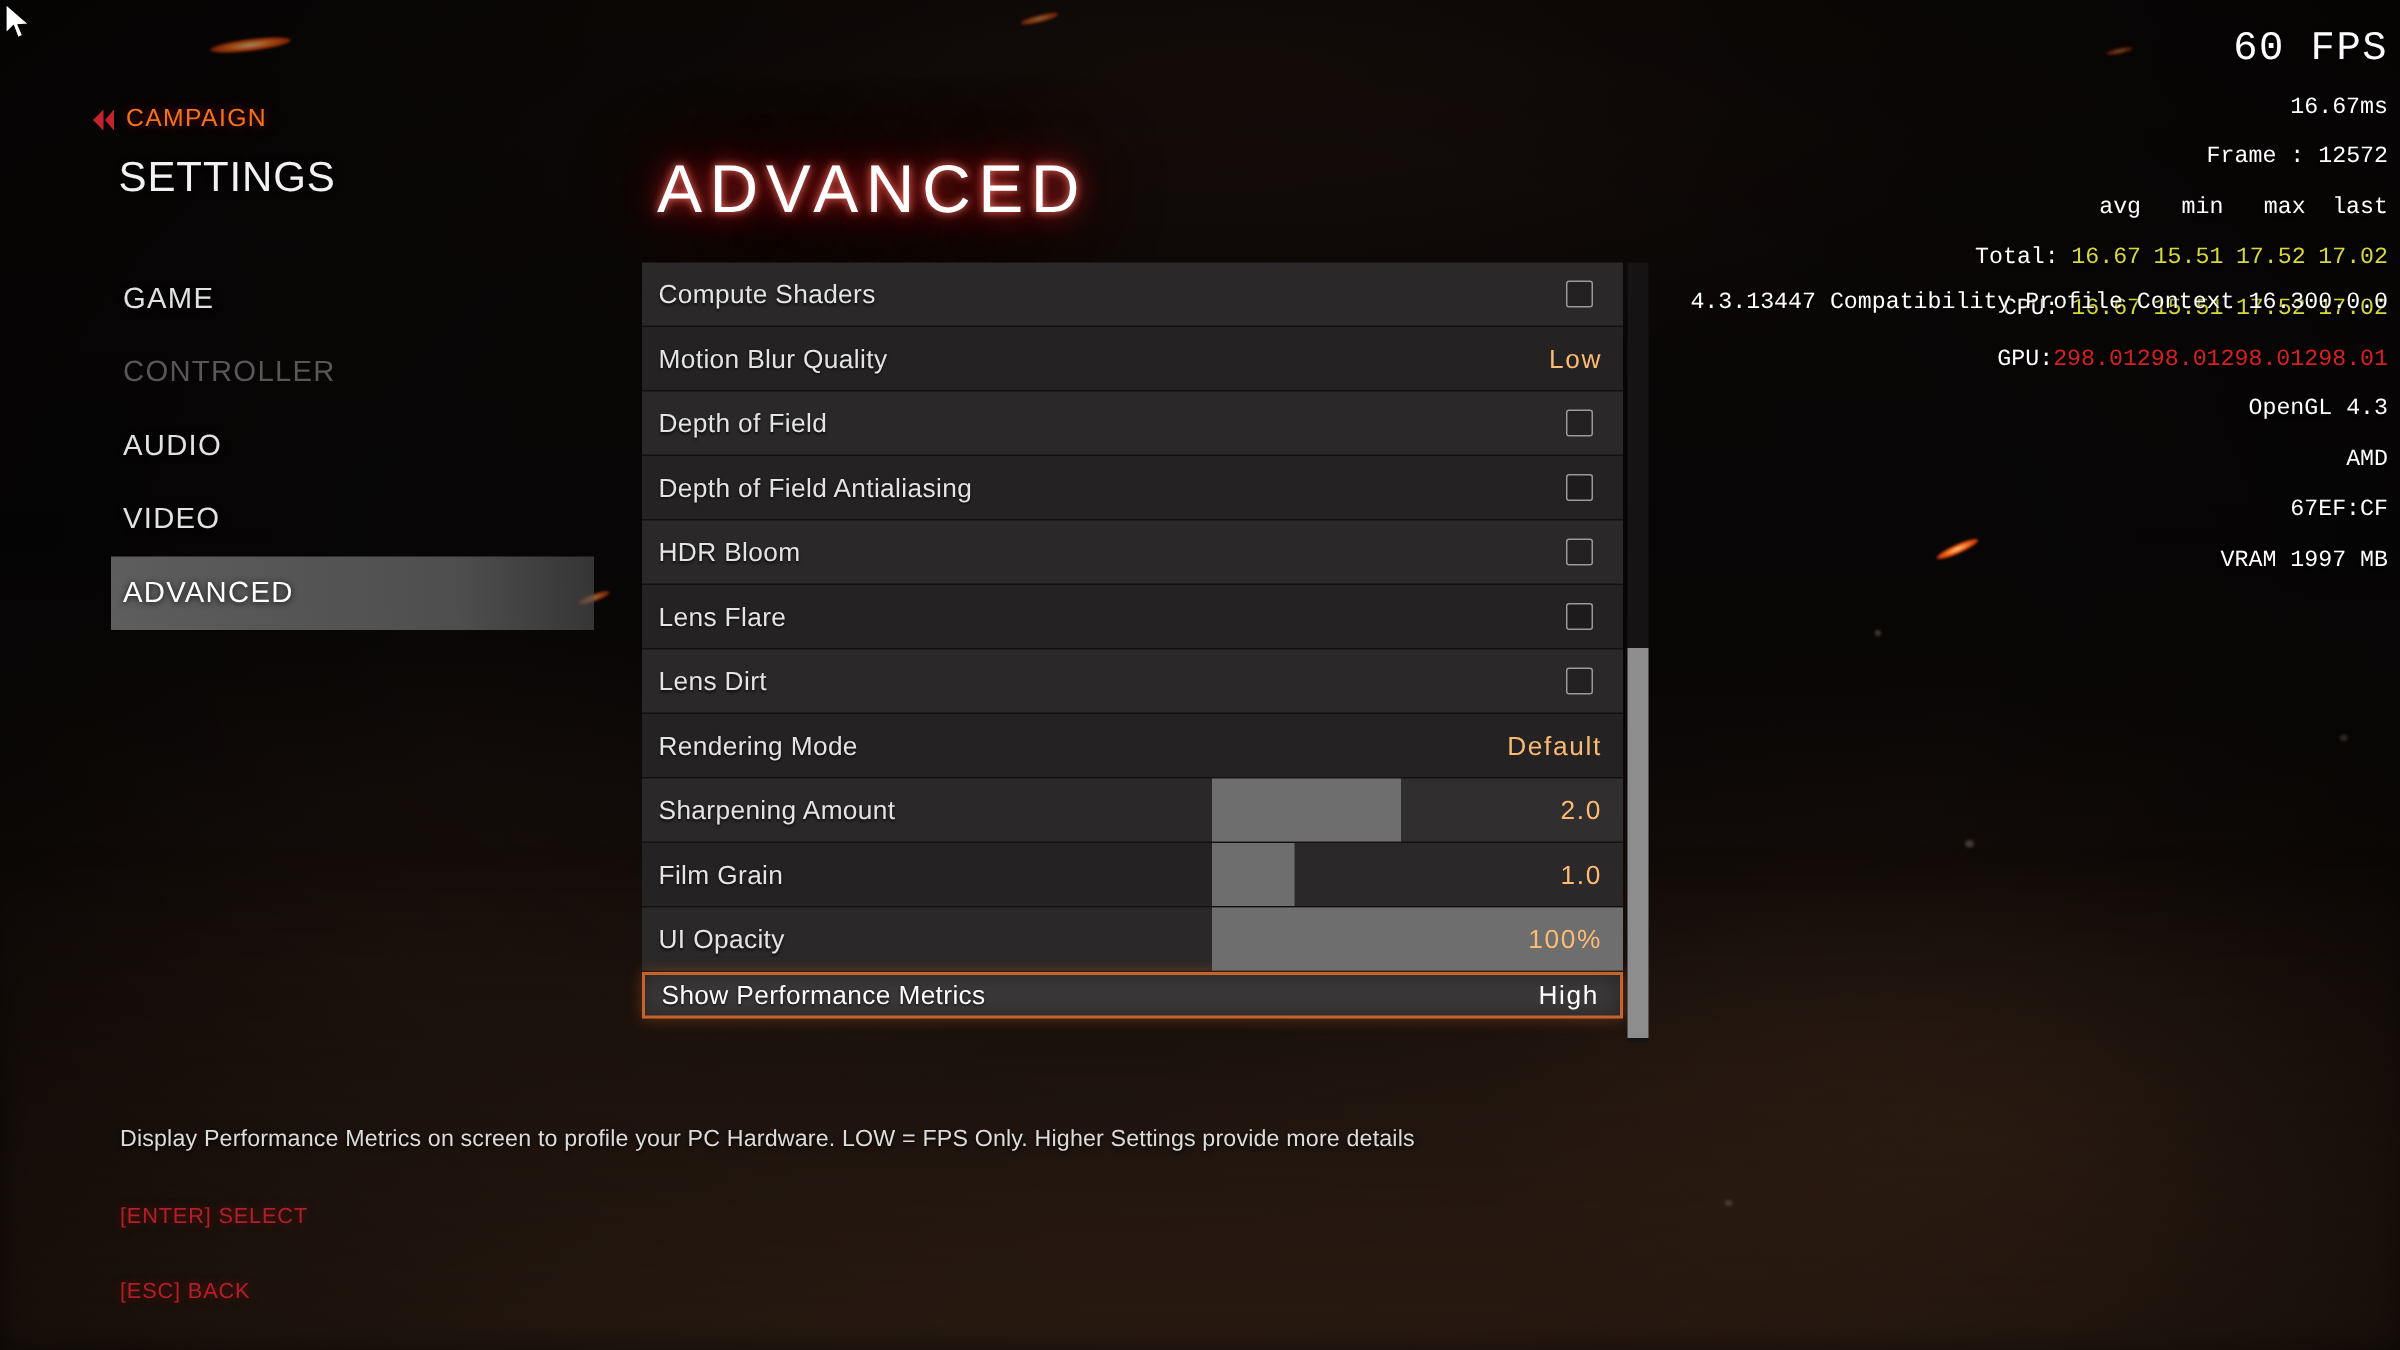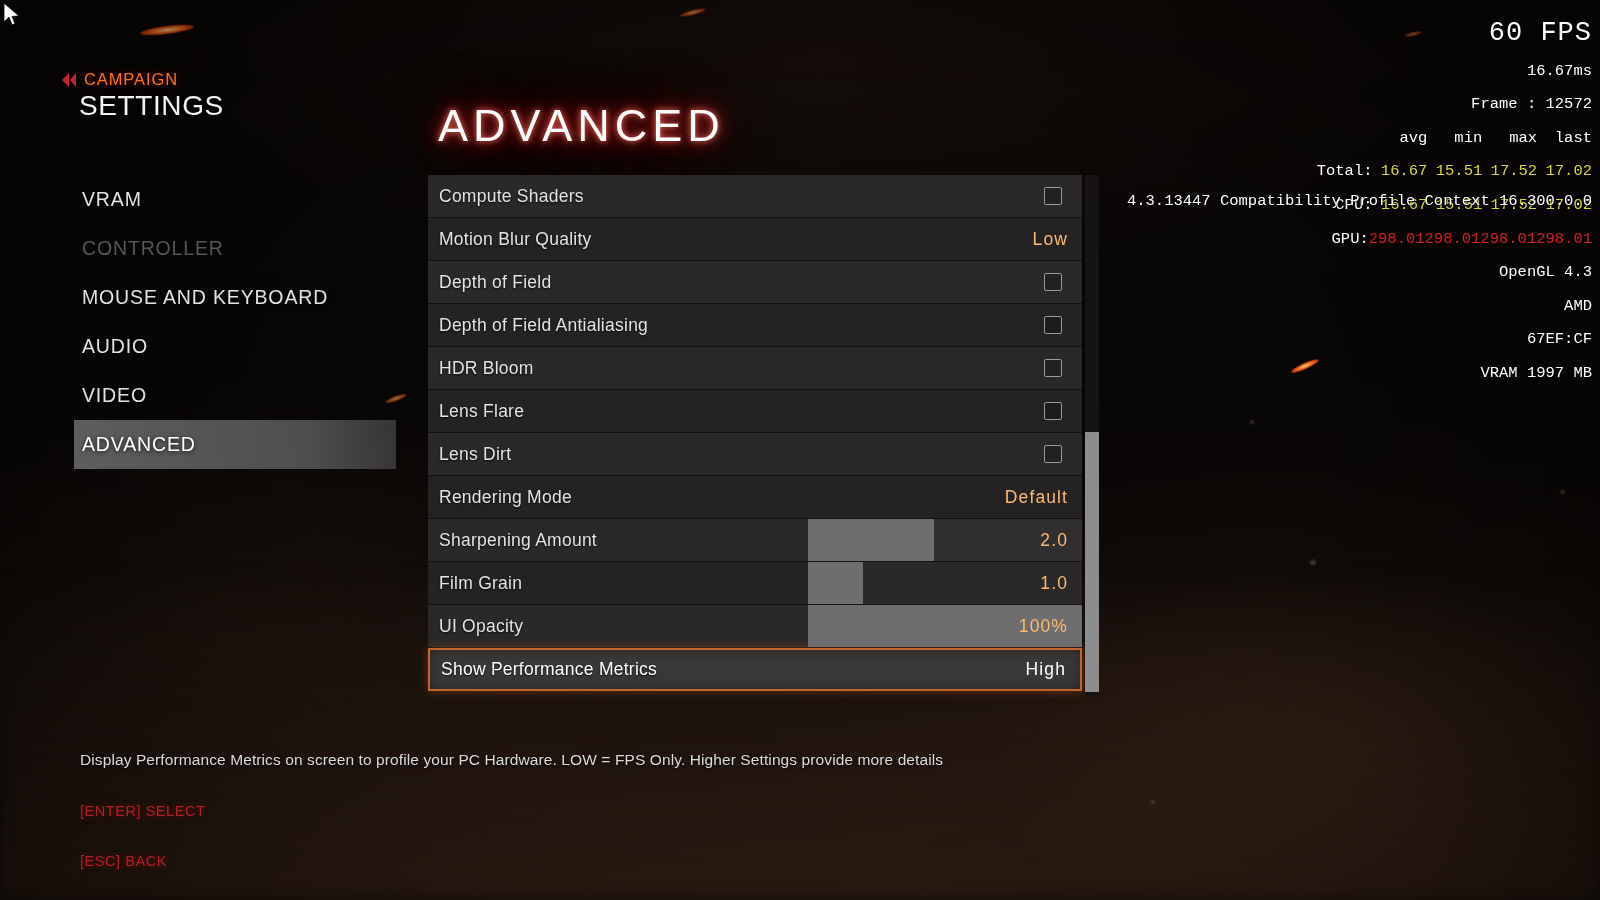--- a/index.html
+++ b/index.html
@@ -47,21 +47,21 @@
 
   
   #hdr { position:absolute; left:62px; top:70px; }
   #campaign-row { display:flex; align-items:center; gap:7px; }
   #back-icon { width:15px; height:14px; display:block; }
   #campaign-label {
     color:#f97316; font-size:16.5px; letter-spacing:.9px;
     text-shadow:0 0 7px rgba(190,24,34,.55);
   }
   #settings-title {
-    margin-left:17px; margin-top:1px;
+    margin-left:17px; margin-top:13px;
     color:#f2f2f2; font-size:28px; letter-spacing:.6px;
     text-shadow:0 1px 5px rgba(0,0,0,.9);
   }
 
   
   #sidebar { position:absolute; left:74px; top:175px; width:322px; }
   .nav-item {
     height:49px; display:flex; align-items:center;
     padding-left:8px;
     color:#e2e2e2; font-size:19.5px; letter-spacing:.85px;
@@ -117,21 +117,21 @@
     background:#6e6e6e; z-index:1;
   }
   .slider-track {
     position:absolute; left:380px; right:0; top:0; bottom:0;
     background:rgba(255,255,255,.03); z-index:0;
   }
   .row.selected {
     background:#3b3839;
     border:2px solid #c4642a;
     box-shadow:0 0 9px rgba(200,90,34,.42), inset 0 0 14px rgba(0,0,0,.35);
-    height:43px;
+    height:31px;
     align-items:center;
   }
   .row.selected .row-label { color:#ffffff; }
   .row.selected .row-value { color:#ffffff; }
 
   
   #scroll-track {
     position:absolute; left:1085px; top:175px;
     width:14px; height:520px;
     background:#151314;
@@ -214,27 +214,24 @@
     </svg>
     <span id="campaign-label">CAMPAIGN</span>
   </div>
   <div id="settings-title">SETTINGS</div>
 </div>
 
 <div id="page-title">ADVANCED</div>
 
 <nav id="sidebar">
   <div class="nav-item">
-    <span>VRAM</span>
+    <span>GAME</span>
   </div>
   <div class="nav-item disabled">
     <span>CONTROLLER</span>
-  </div>
-  <div class="nav-item">
-    <span>MOUSE AND KEYBOARD</span>
   </div>
   <div class="nav-item">
     <span>AUDIO</span>
   </div>
   <div class="nav-item">
     <span>VIDEO</span>
   </div>
   <div class="nav-item active">
     <span>ADVANCED</span>
   </div>

